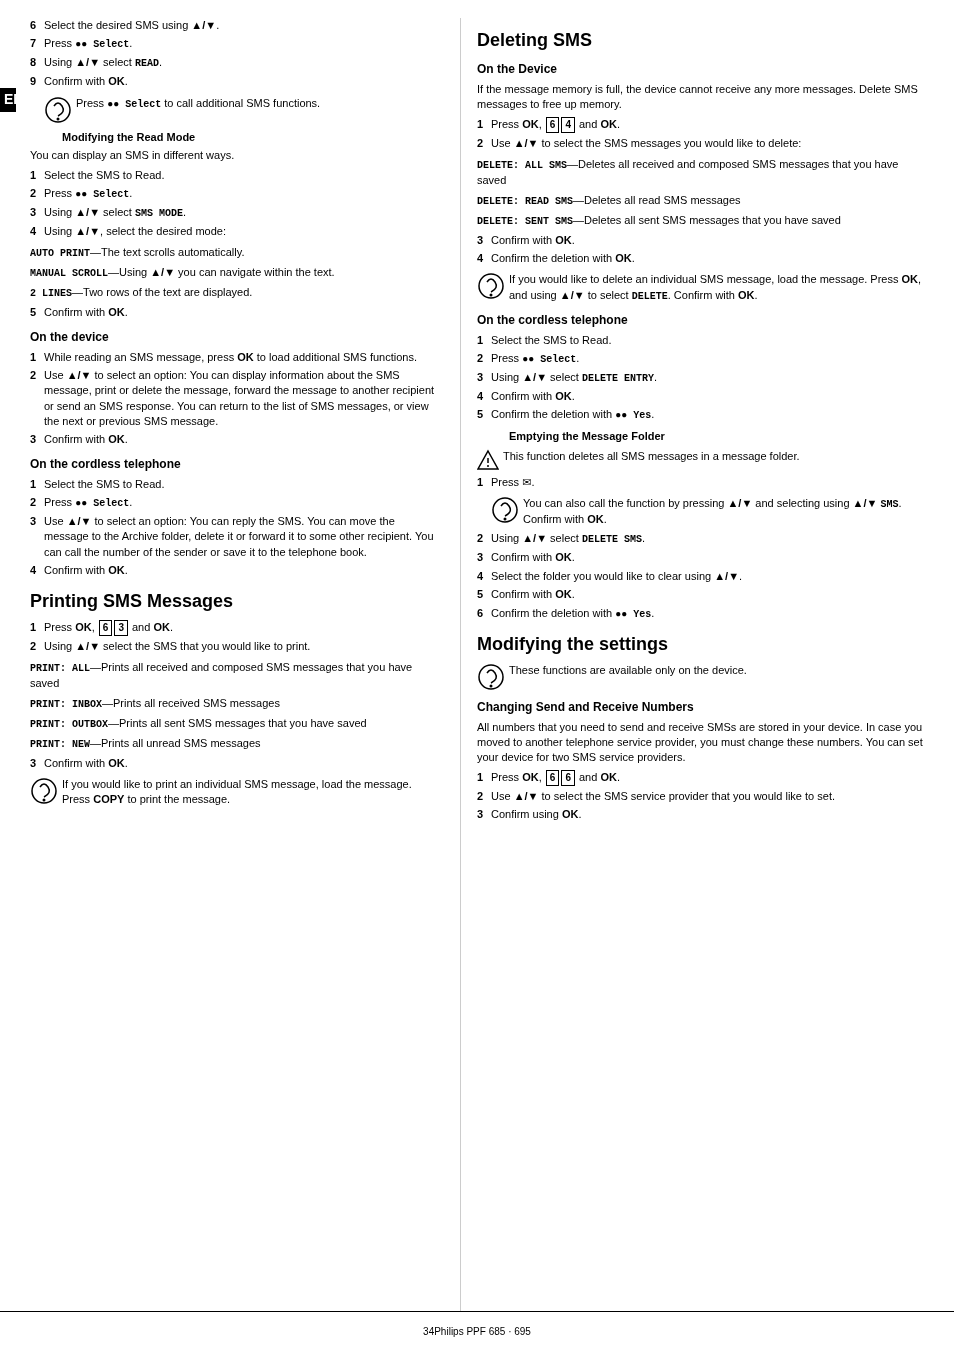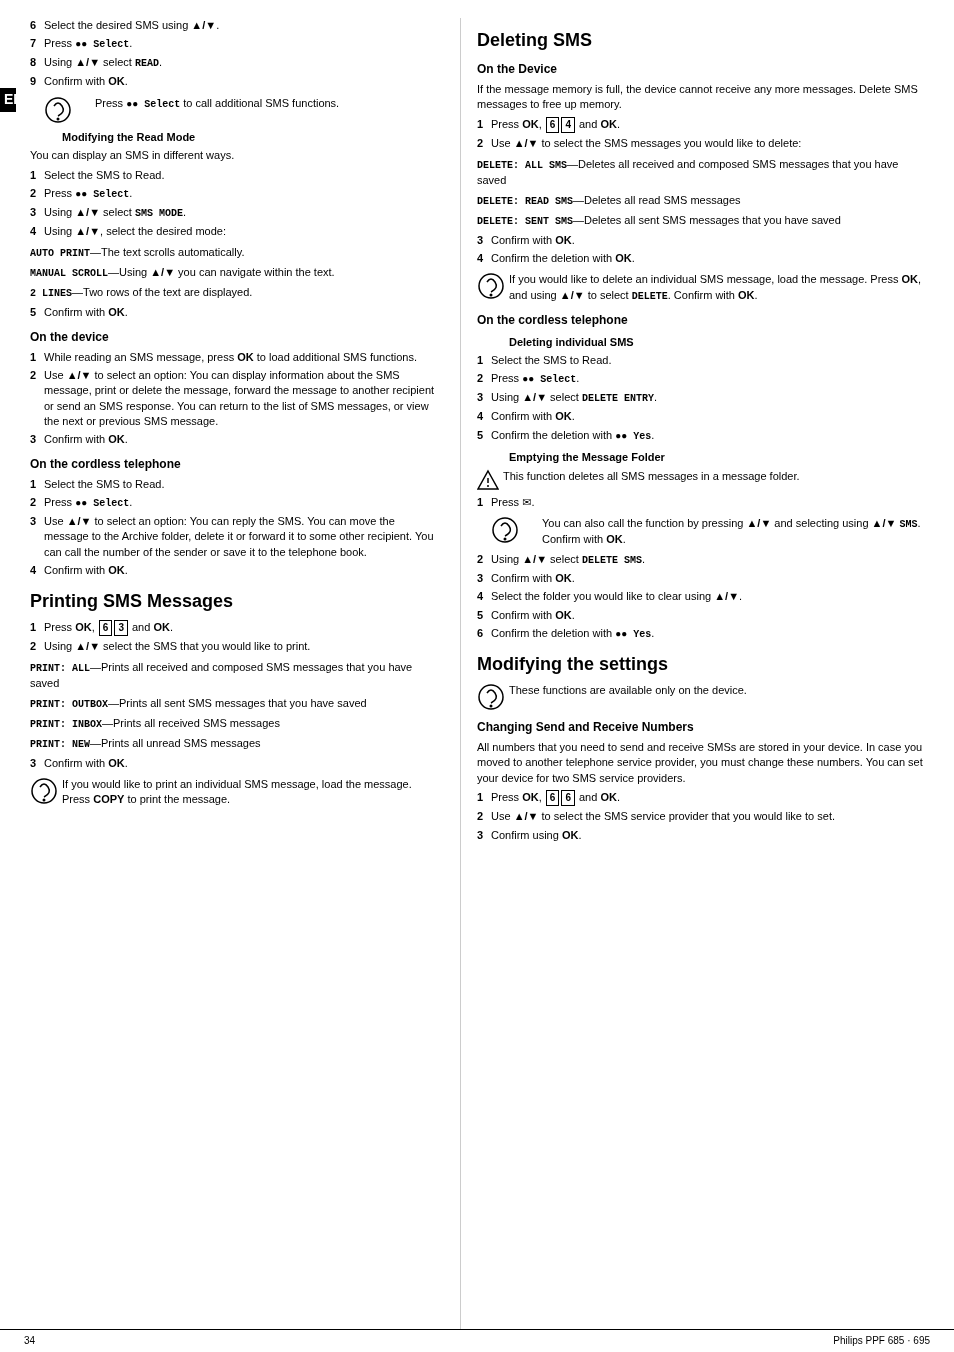--- a/index.html
+++ b/index.html
@@ -42,24 +42,24 @@
       flex-shrink: 0;
     }
     .right-col {
       width: 494px;
       padding: 0 24px 0 16px;
       border-left: 1px solid #ccc;
       flex-shrink: 0;
     }
     .footer {
       display: flex;
-      justify-content: space-between;
+      justify-content: center;
       align-items: center;
       border-top: 1px solid #000;
-      padding: 4px 24px;
+      padding: 13px 24px;
       font-size: 10px;
     }
     h2 {
       font-size: 18px;
       font-weight: bold;
       margin-bottom: 6px;
       margin-top: 10px;
     }
     h3 {
       font-size: 12px;
@@ -119,21 +119,20 @@
       height: 28px;
     }
     .warn-icon {
       width: 22px;
       height: 22px;
       flex-shrink: 0;
       margin-right: 4px;
     }
     .indent {
       margin-left: 14px;
-      gap: 19px;
     }
     .key-box {
       display: inline-block;
       border: 1px solid #000;
       padding: 0 3px;
       font-size: 10px;
       font-weight: bold;
       margin: 0 1px;
     }
   </style>
@@ -256,22 +255,22 @@
           <span class="num">1</span>
           <span class="text">Press <b>OK</b>, <span class="key-box">6</span><span class="key-box">3</span> and <b>OK</b>.</span>
         </li>
         <li>
           <span class="num">2</span>
           <span class="text">Using <b>▲/▼</b> select the SMS that you would like to print.</span>
         </li>
       </ul>
 
       <p><span class="mono">PRINT: ALL</span>—Prints all received and composed SMS messages that you have saved</p>
+      <p><span class="mono">PRINT: INBOX</span>—Prints all received SMS messages</p>
       <p><span class="mono">PRINT: OUTBOX</span>—Prints all sent SMS messages that you have saved</p>
-      <p><span class="mono">PRINT: INBOX</span>—Prints all received SMS messages</p>
       <p><span class="mono">PRINT: NEW</span>—Prints all unread SMS messages</p>
 
       <ul class="numbered-list">
         <li>
           <span class="num">3</span>
           <span class="text">Confirm with <b>OK</b>.</span>
         </li>
       </ul>
 
       <div class="note-block">
@@ -327,21 +326,20 @@
             <circle cx="14" cy="14" r="12" fill="none" stroke="#000" stroke-width="1.5"></circle>
             <path d="M10 10 Q14 4 18 10 Q22 16 14 20" fill="none" stroke="#000" stroke-width="1.5"></path>
             <circle cx="14" cy="23" r="1.5" fill="#000"></circle>
           </svg>
         </div>
         <span>If you would like to delete an individual SMS message, load the message. Press <b>OK</b>, and using <b>▲/▼</b> to select <span class="mono">DELETE</span>. Confirm with <b>OK</b>.</span>
       </div>
 
       <h3>On the cordless telephone</h3>
 
-      <h4>Deleting individual SMS</h4>
 
       <ul class="numbered-list">
         <li>
           <span class="num">1</span>
           <span class="text">Select the SMS to Read.</span>
         </li>
         <li>
           <span class="num">2</span>
           <span class="text">Press <span class="mono">●● Select</span>.</span>
         </li>

